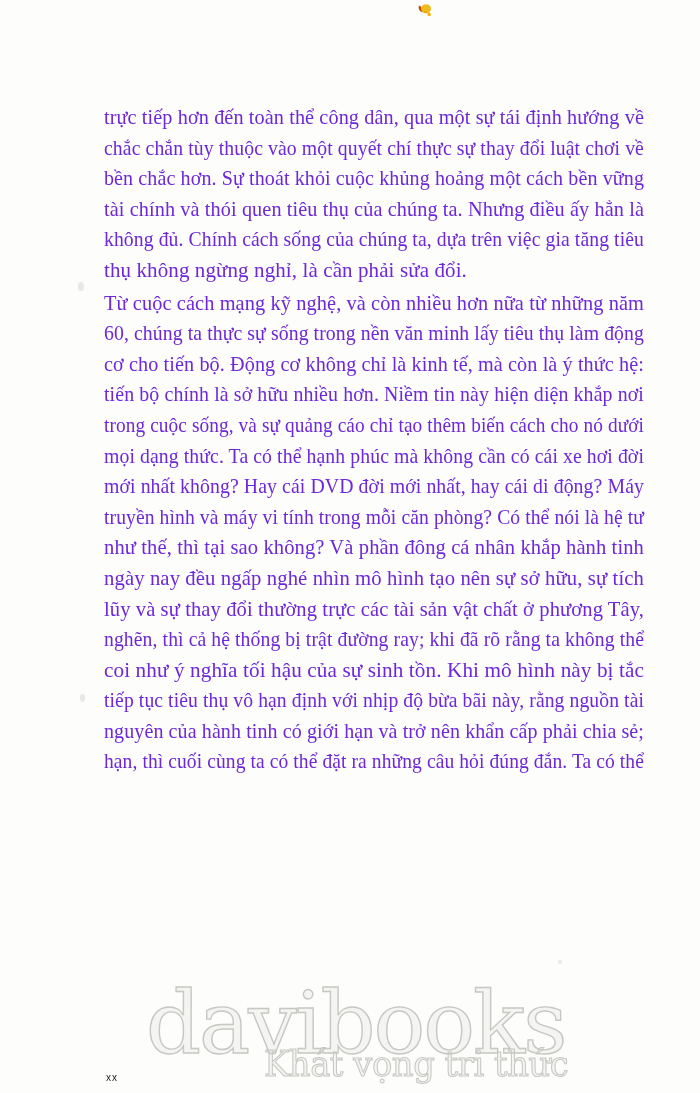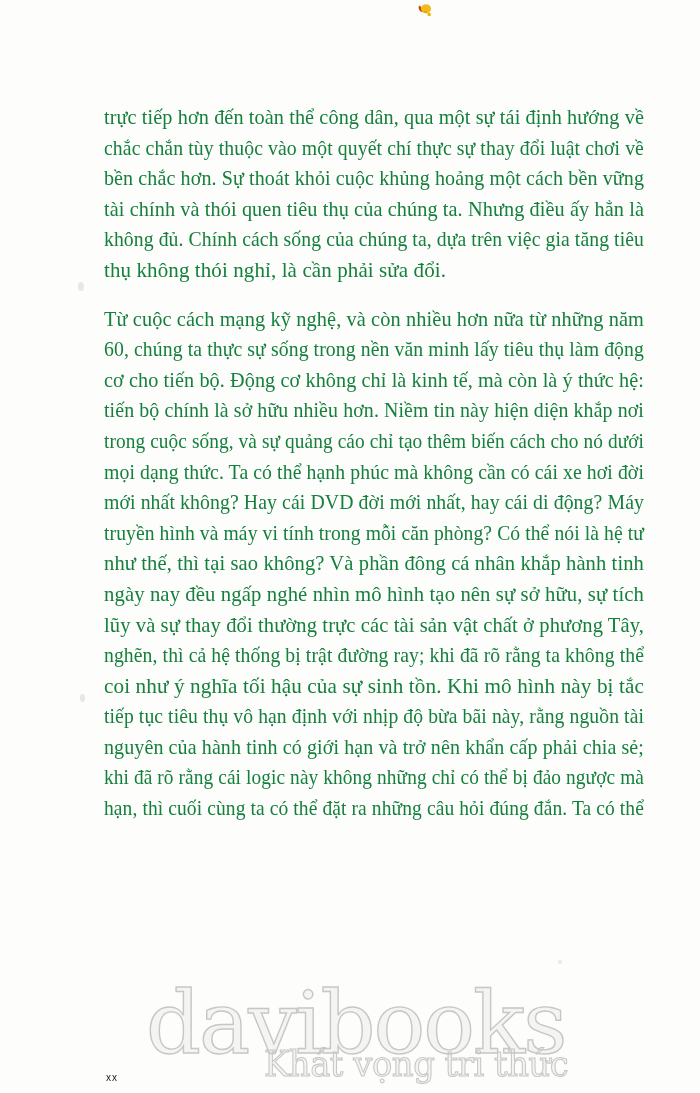--- a/index.html
+++ b/index.html
@@ -7,24 +7,24 @@
     position:relative;
     width:700px;height:1093px;
     margin:0 auto;
     background:#fdfdfb;
     overflow:hidden;
     font-family:"Liberation Serif", serif;
   }
   .ornament{position:absolute;left:417px;top:3px;width:16px;height:15px;}
   .text-column{
     position:absolute;left:104px;top:102px;width:540px;
-    color:#15803d;
+    color:#6d28d9;
   }
   .paragraph{margin:0;}
-  .paragraph + .paragraph{margin-top:18px;}
+  .paragraph + .paragraph{margin-top:2px;}
   .text-line{
     height:30.6px;line-height:30.6px;
     font-size:21px;
     white-space:nowrap;
     letter-spacing:0.1px;
   }
   .text-line > span{
     display:inline-block;
     transform-origin:0 60%;
   }
@@ -67,39 +67,38 @@
     <circle fill="#edb511" cx="12.2" cy="11.4" r="1.8"></circle>
   </svg>
 
   <div class="text-column">
       <div class="paragraph">
         <div class="text-line"><span style="transform: scaleX(0.9637);">trực tiếp hơn đến toàn thể công dân, qua một sự tái định hướng về</span></div>
         <div class="text-line"><span style="transform: scaleX(0.9395);">chắc chắn tùy thuộc vào một quyết chí thực sự thay đổi luật chơi về</span></div>
         <div class="text-line"><span style="transform: scaleX(0.9549);">bền chắc hơn. Sự thoát khỏi cuộc khủng hoảng một cách bền vững</span></div>
         <div class="text-line"><span style="transform: scaleX(0.9647);">tài chính và thói quen tiêu thụ của chúng ta. Nhưng điều ấy hẳn là</span></div>
         <div class="text-line"><span style="transform: scaleX(0.9372);">không đủ. Chính cách sống của chúng ta, dựa trên việc gia tăng tiêu</span></div>
-        <div class="text-line"><span>thụ không thói nghỉ, là cần phải sửa đổi.</span></div>
+        <div class="text-line"><span>thụ không ngừng nghỉ, là cần phải sửa đổi.</span></div>
       </div>
       <div class="paragraph">
         <div class="text-line"><span style="transform: scaleX(0.9692);">Từ cuộc cách mạng kỹ nghệ, và còn nhiều hơn nữa từ những năm</span></div>
         <div class="text-line"><span style="transform: scaleX(0.9396);">60, chúng ta thực sự sống trong nền văn minh lấy tiêu thụ làm động</span></div>
         <div class="text-line"><span style="transform: scaleX(0.9616);">cơ cho tiến bộ. Động cơ không chỉ là kinh tế, mà còn là ý thức hệ:</span></div>
         <div class="text-line"><span style="transform: scaleX(0.9477);">tiến bộ chính là sở hữu nhiều hơn. Niềm tin này hiện diện khắp nơi</span></div>
         <div class="text-line"><span style="transform: scaleX(0.9199);">trong cuộc sống, và sự quảng cáo chỉ tạo thêm biến cách cho nó dưới</span></div>
         <div class="text-line"><span style="transform: scaleX(0.9395);">mọi dạng thức. Ta có thể hạnh phúc mà không cần có cái xe hơi đời</span></div>
         <div class="text-line"><span style="transform: scaleX(0.9412);">mới nhất không? Hay cái DVD đời mới nhất, hay cái di động? Máy</span></div>
         <div class="text-line"><span style="transform: scaleX(0.9333);">truyền hình và máy vi tính trong mỗi căn phòng? Có thể nói là hệ tư</span></div>
         <div class="text-line"><span style="transform: scaleX(0.9791);">như thế, thì tại sao không? Và phần đông cá nhân khắp hành tinh</span></div>
         <div class="text-line"><span style="transform: scaleX(0.9858);">ngày nay đều ngấp nghé nhìn mô hình tạo nên sự sở hữu, sự tích</span></div>
         <div class="text-line"><span style="transform: scaleX(0.9785);">lũy và sự thay đổi thường trực các tài sản vật chất ở phương Tây,</span></div>
         <div class="text-line"><span style="transform: scaleX(0.9368);">nghẽn, thì cả hệ thống bị trật đường ray; khi đã rõ rằng ta không thể</span></div>
         <div class="text-line"><span style="transform: scaleX(1.0087);">coi như ý nghĩa tối hậu của sự sinh tồn. Khi mô hình này bị tắc</span></div>
         <div class="text-line"><span style="transform: scaleX(0.9352);">tiếp tục tiêu thụ vô hạn định với nhịp độ bừa bãi này, rằng nguồn tài</span></div>
         <div class="text-line"><span style="transform: scaleX(0.9533);">nguyên của hành tinh có giới hạn và trở nên khẩn cấp phải chia sẻ;</span></div>
-        <div class="text-line"><span style="transform: scaleX(0.9217);">khi đã rõ rằng cái logic này không những chỉ có thể bị đảo ngược mà</span></div>
         <div class="text-line"><span style="transform: scaleX(0.9295);">hạn, thì cuối cùng ta có thể đặt ra những câu hỏi đúng đắn. Ta có thể</span></div>
       </div>
     </div>
 
   <span class="page-number">xx</span>
 
   <div class="watermark-name">davibooks</div>
   <div class="watermark-slogan">Khát vọng tri thức</div>
 
   <div class="speck s1"></div>

